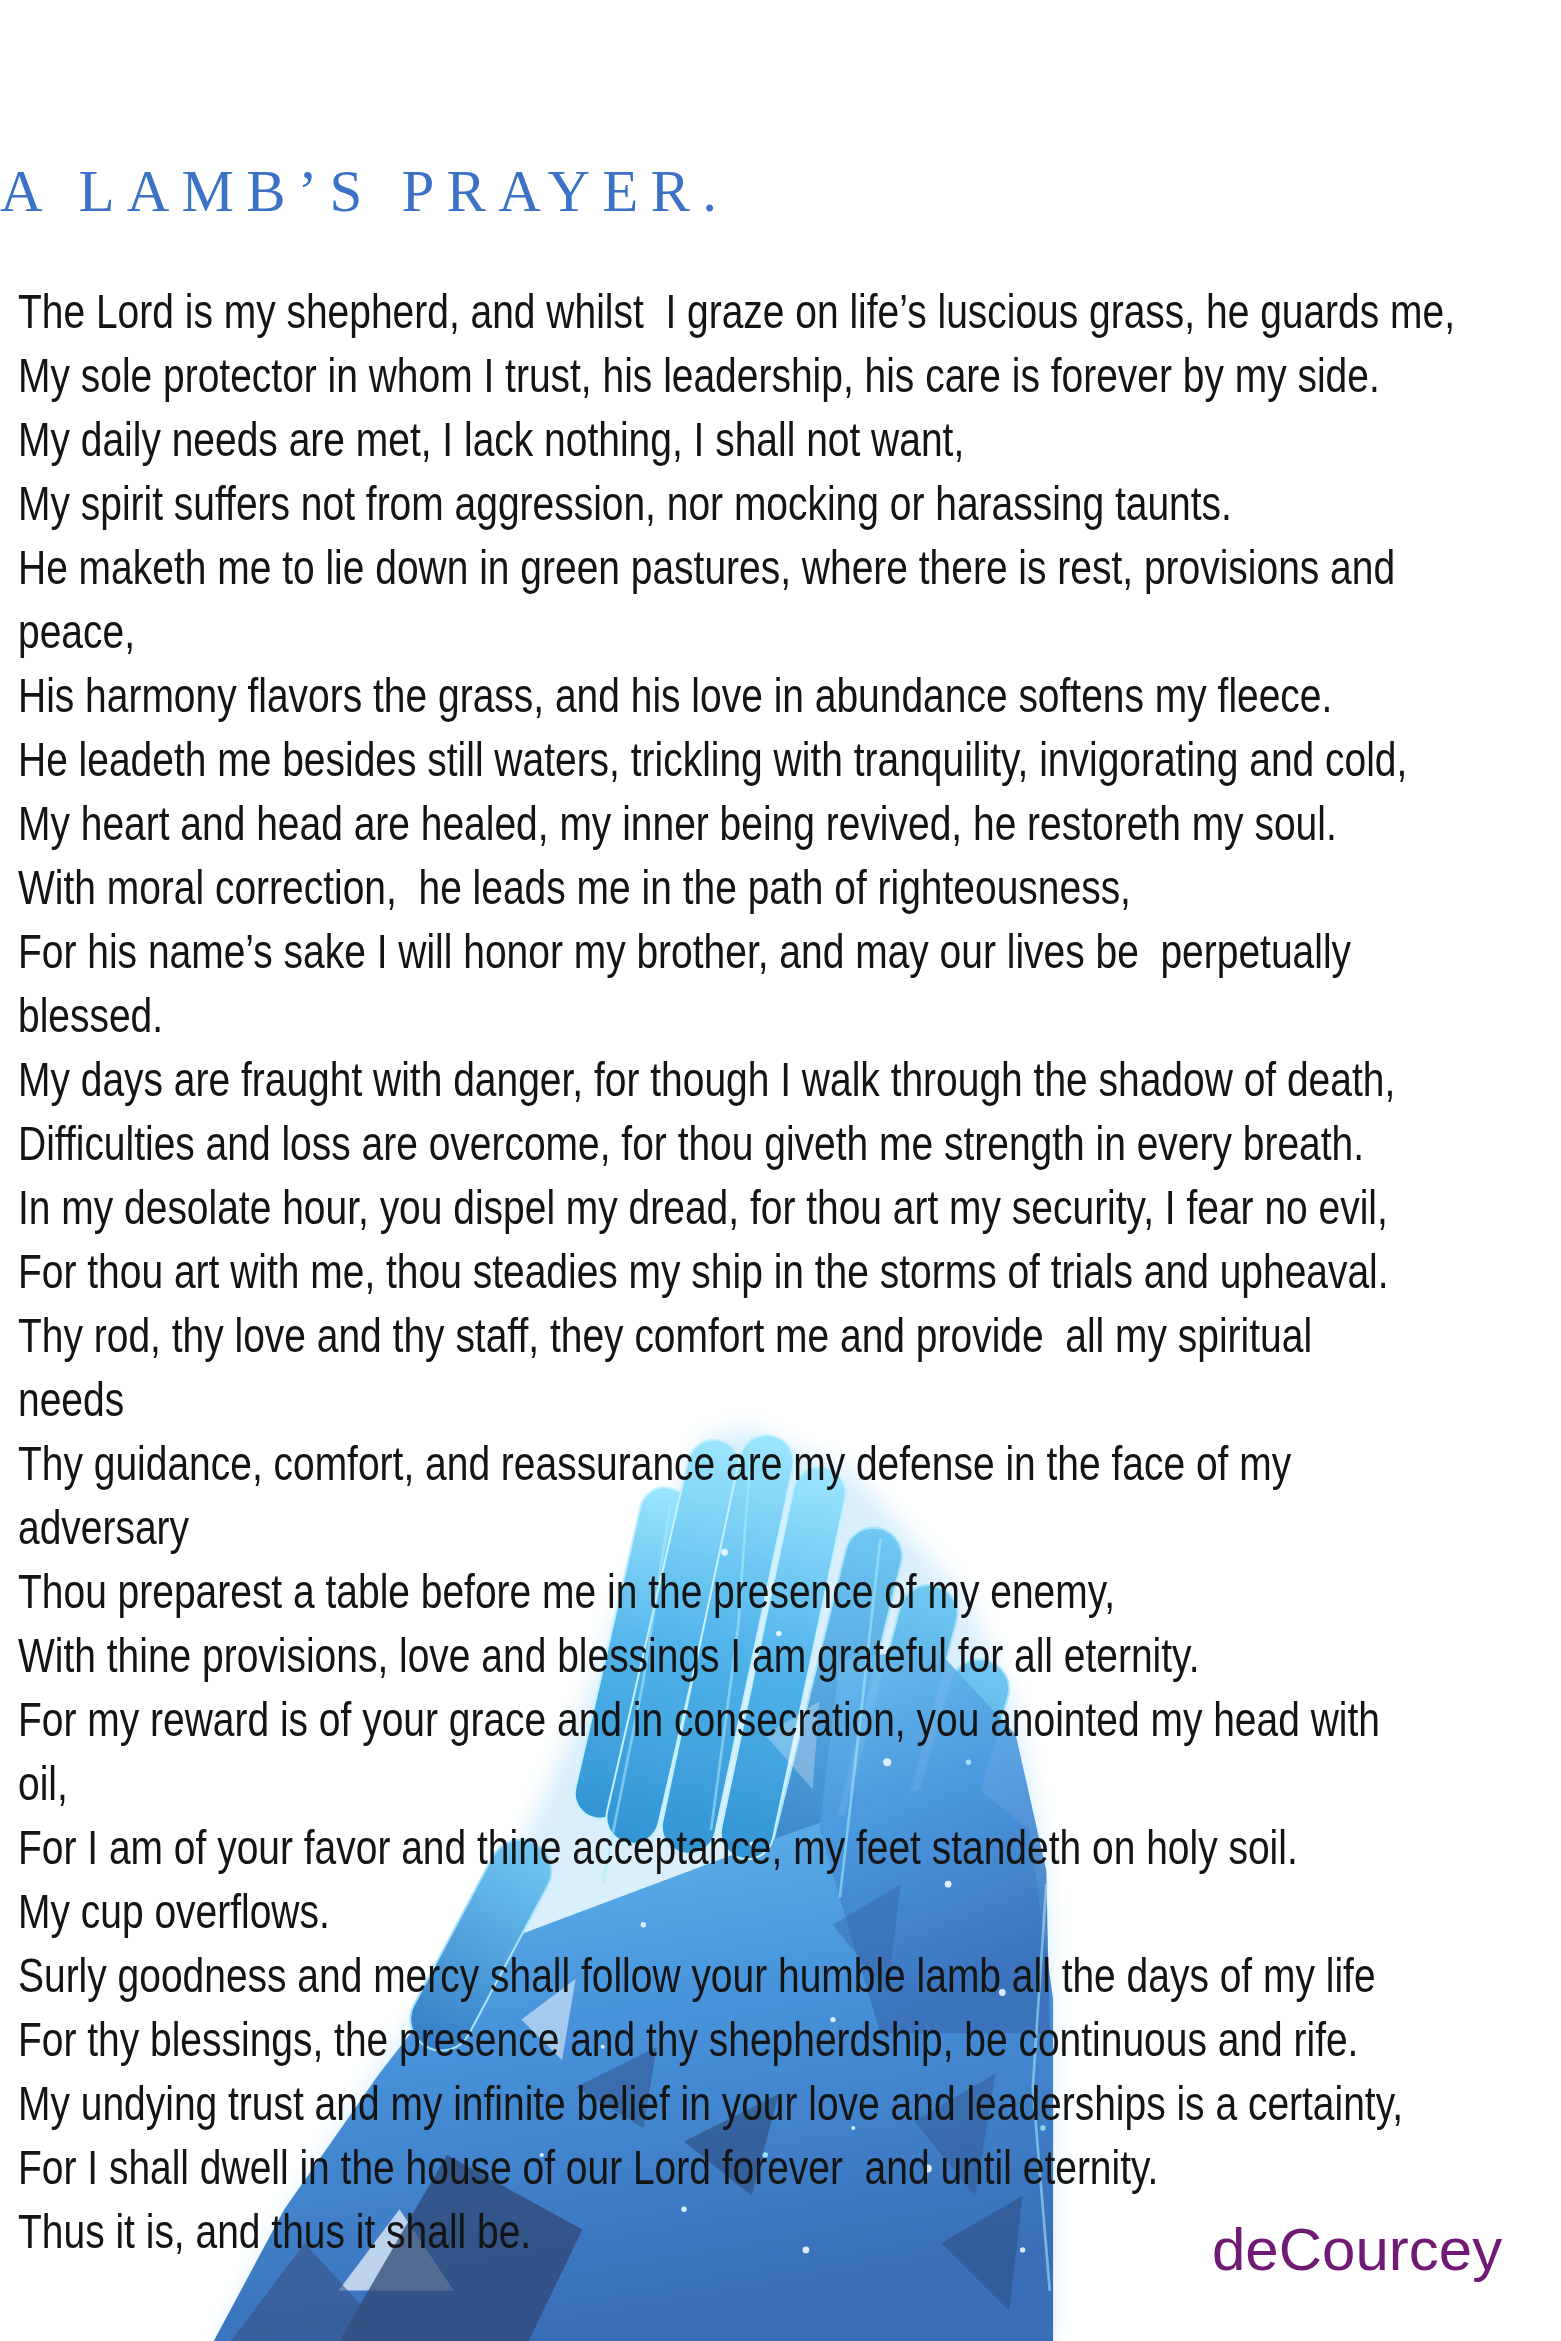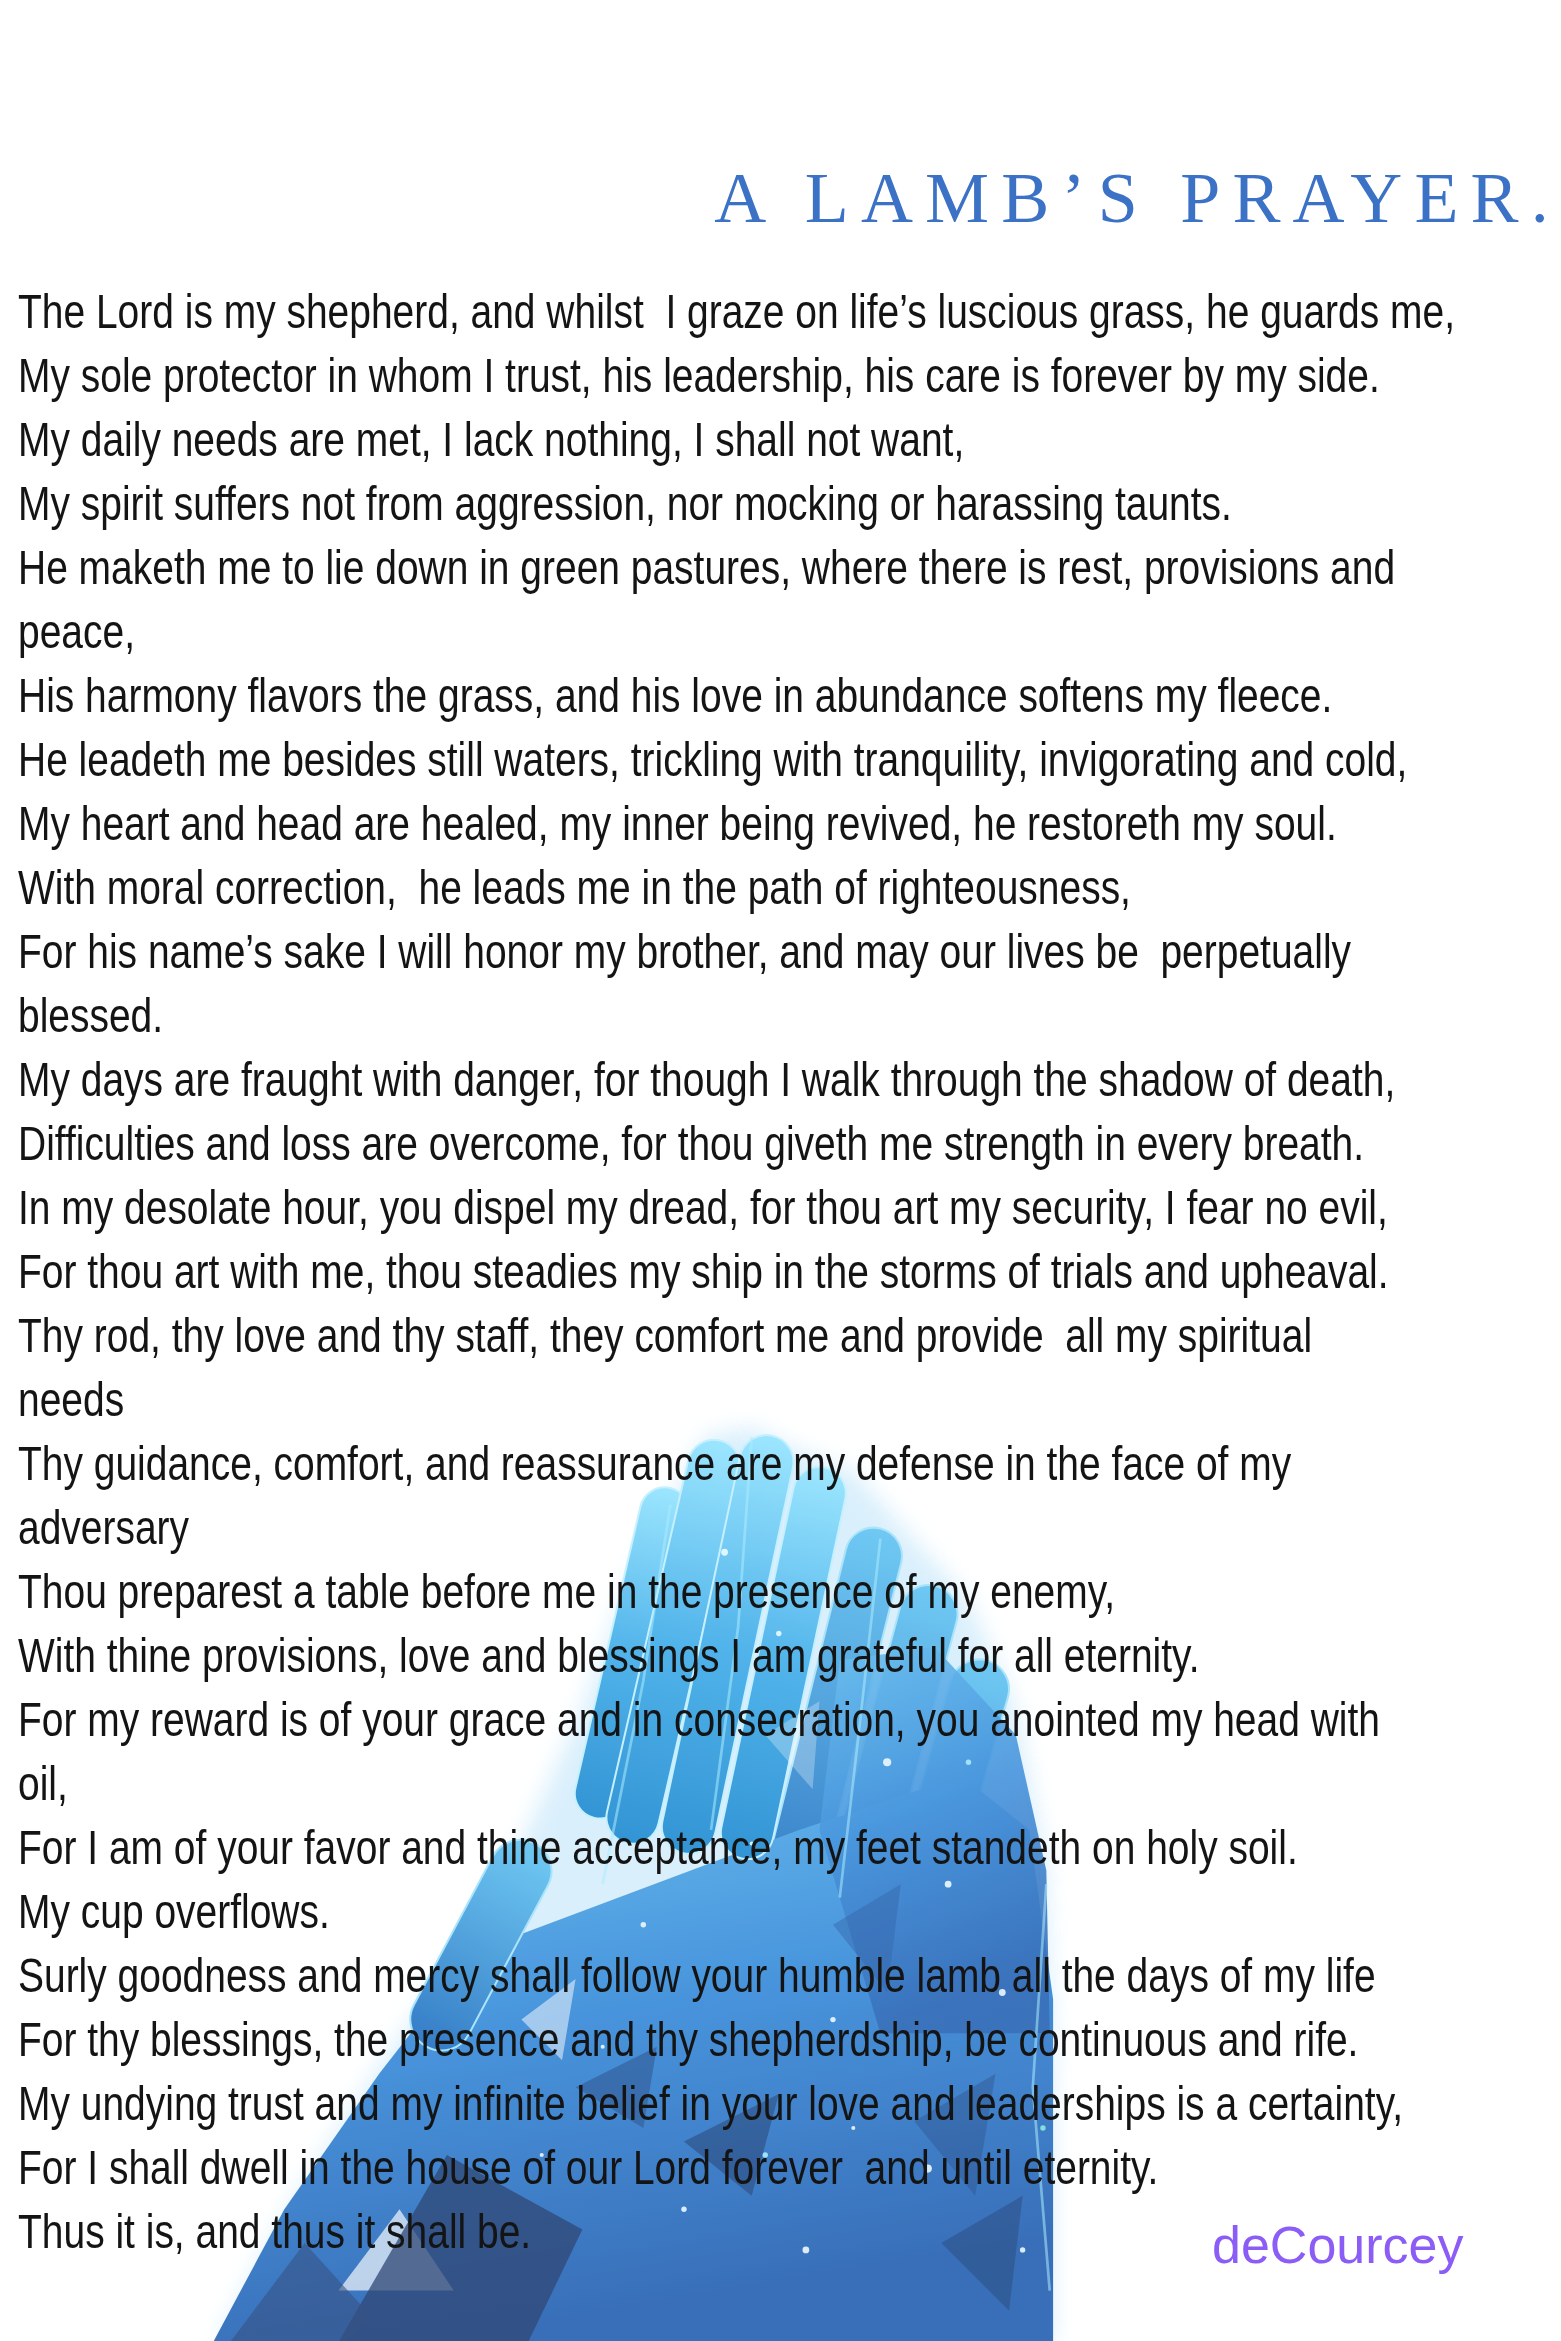--- a/index.html
+++ b/index.html
@@ -11,45 +11,45 @@
   .page{
     position:relative;width:1561px;height:2342px;
     background:#ffffff;overflow:hidden;
   }
   .artwork{
     position:absolute;left:169px;top:1410px;width:908px;height:932px;
     z-index:1;pointer-events:none;
   }
   .title{
     position:absolute;top:157px;left:0;width:1561px;
-    text-align:right;
+    text-align:left;
     font-family:"Liberation Serif",serif;
     font-weight:400;
-    font-size:72px;
+    font-size:59px;
     letter-spacing:12.2px;
     color:#3b72c6;
     z-index:2;
   }
   .poem{
     position:absolute;left:17.6px;top:279px;width:1938px;
     transform:scaleX(0.795);
     transform-origin:0 0;
     z-index:2;
   }
   .line{
     white-space:pre;
     font-size:49px;
     line-height:64px;
     color:#141414;
     letter-spacing:0;
   }
   .signature{
     position:absolute;left:1212px;top:2215px;
-    font-size:52px;
-    color:#8b5cf6;
+    font-size:60px;
+    color:#701a75;
     z-index:2;
   }
 </style>
 </head>
 <body>
 
 <div class="page">
 
   <svg class="artwork" viewBox="0 0 1340 1376" aria-hidden="true">
     <defs>

